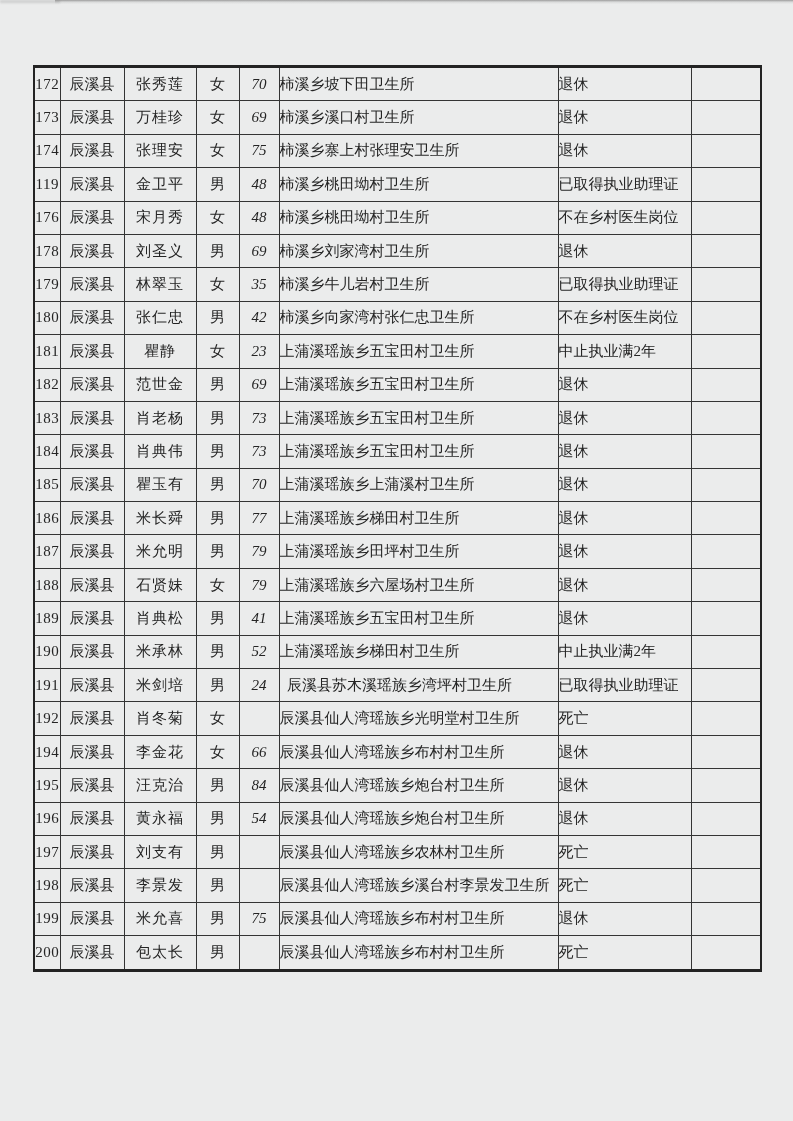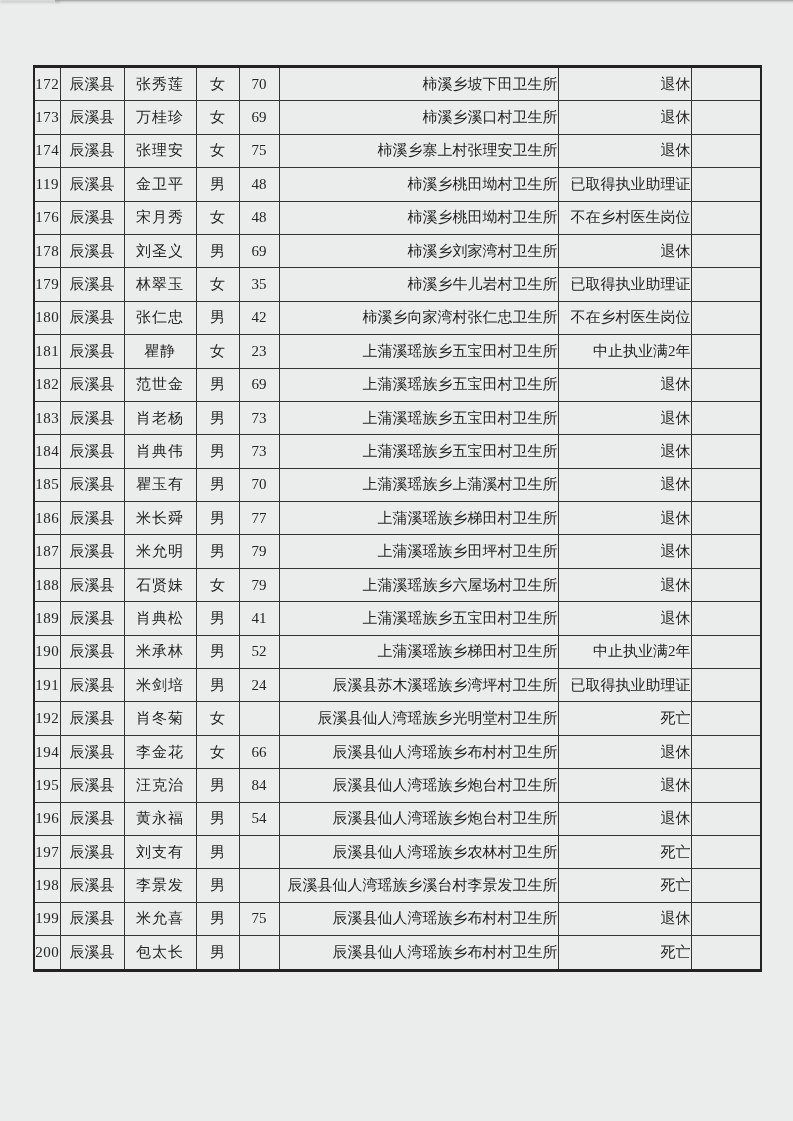--- a/index.html
+++ b/index.html
@@ -56,23 +56,23 @@
     height: 32.4px;
     padding: 0;
     font-size: 15px;
     line-height: 1;
     vertical-align: middle;
     overflow: hidden;
   }
   td.c0 { text-align: center; font-size: 14.5px; letter-spacing: .5px; }
   td.c1, td.c2, td.c3, td.c4 { text-align: center; }
   td.c2 { letter-spacing: 1px; }
-  td.c4 { font-size: 14.5px; }
-  td.c5 { text-align: right; padding-left: 4px; white-space: pre; }
-  td.c6 { text-align: right; padding-left: 5px; white-space: pre; font-family: Liberation Serif, serif; }
+  td.c4 { font-size: 14.5px; font-style: italic; }
+  td.c5 { text-align: left; padding-left: 4px; white-space: pre; }
+  td.c6 { text-align: left; padding-left: 5px; white-space: pre; font-family: Liberation Serif, serif; }
   td.c7 { }
 </style>
 </head>
 <body>
 
 <div class="scan-streak"></div>
 <div class="scan-streak2"></div>
 
 <table class="doc-table">
   <colgroup>

